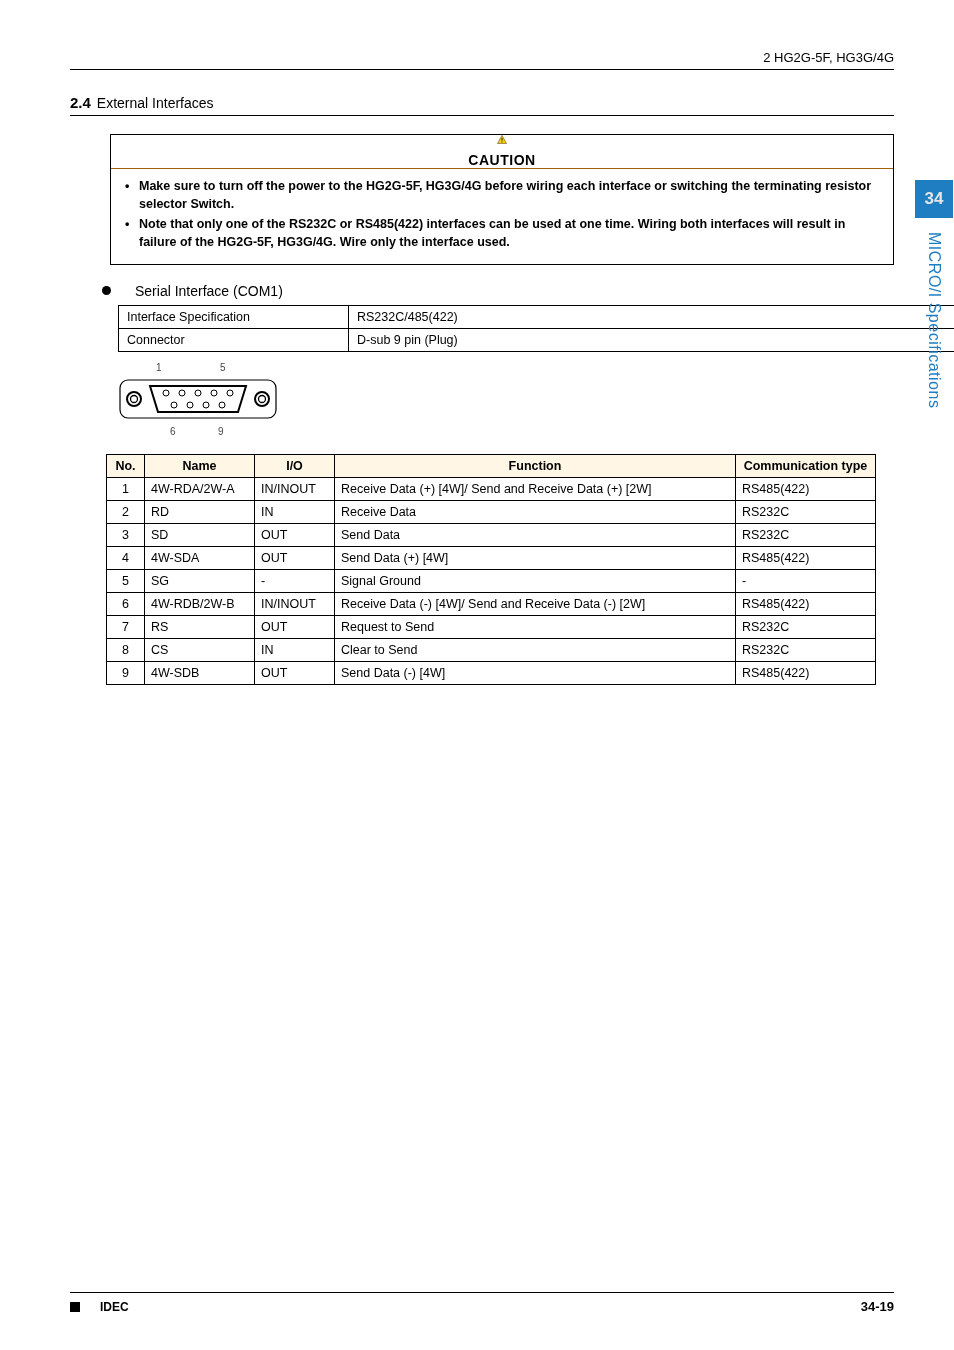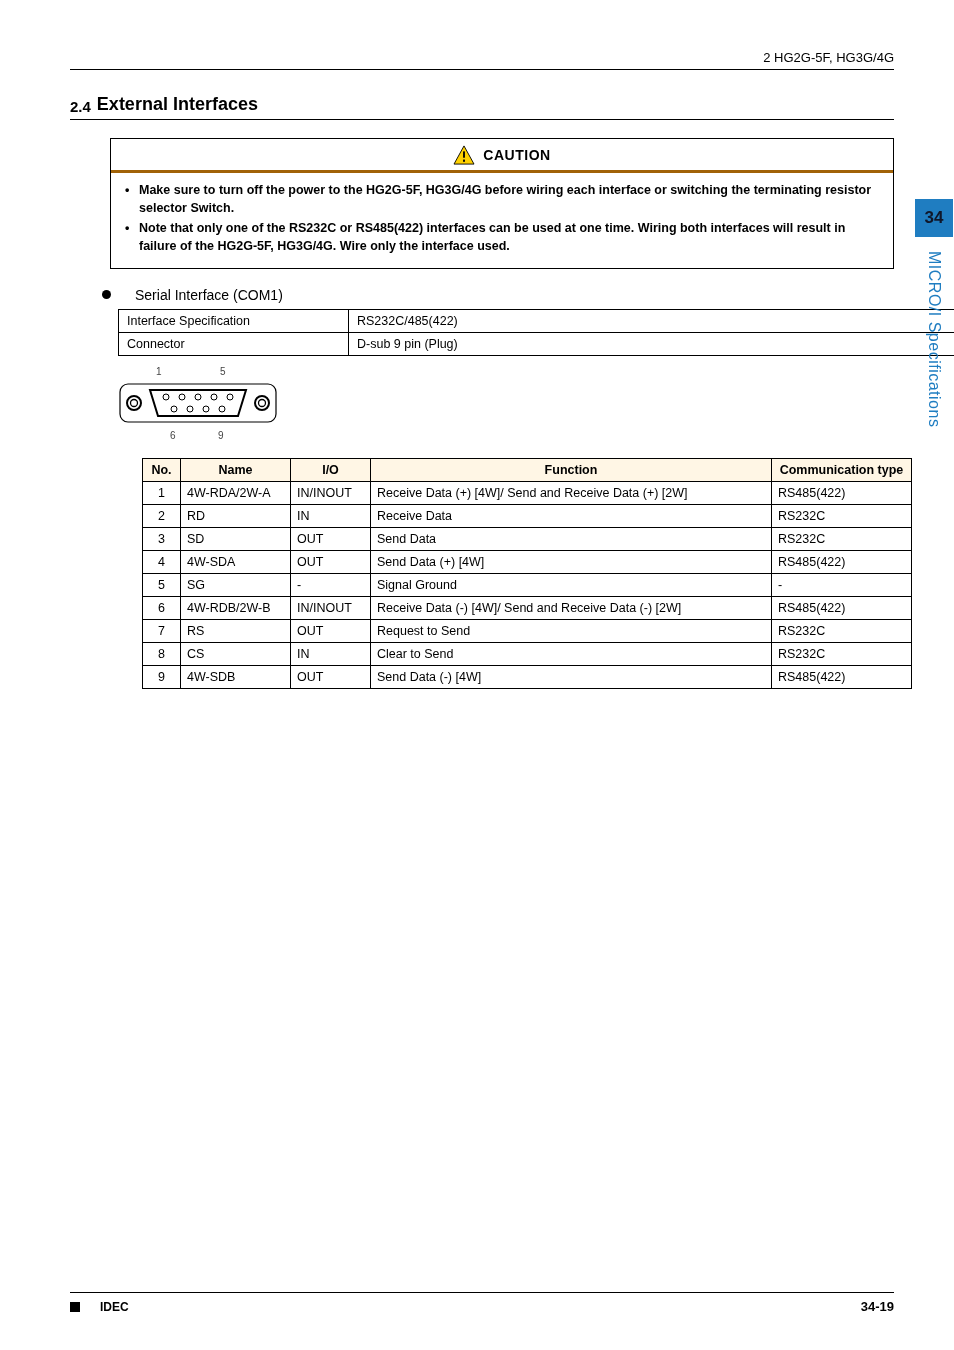--- a/index.html
+++ b/index.html
@@ -4,52 +4,52 @@
 <style>
   * { box-sizing: border-box; margin: 0; padding: 0; }
   html, body { width: 954px; height: 1350px; font-family: Verdana, Arial, sans-serif; background:#fff; color:#000; }
   .page { width:954px; height:1350px; position:relative; padding:50px 60px 40px 70px; }
 
   .hdr-line { border-bottom:1px solid #000; padding-bottom:4px; margin-bottom:24px; display:flex; justify-content:flex-end; }
   .hdr-txt { font-size:13px; }
 
   .sec-row { display:flex; align-items:flex-end; gap:6px; border-bottom:1px solid #000; padding-bottom:4px; margin-bottom:18px; }
   .sec-num { font-weight:bold; font-size:15px; }
-  .sec-title { font-weight:bold; font-size:18px; }
+  .sec-title { font-weight:normal; font-size:14px; }
 
   .caution-box { border:1px solid #000; margin:0 0 18px 40px; }
-  .caution-hdr { height:34px; display:flex; align-items:center; justify-content:center; gap:8px; border-bottom:3px solid #a16207; }
+  .caution-hdr { height:34px; display:flex; align-items:center; justify-content:center; gap:8px; border-bottom:1px solid #a16207;flex-direction:column; }
   .caution-icon { width:22px; height:20px; }
   .caution-word { font-weight:bold; font-size:14px; letter-spacing:0.5px; }
   .caution-body { padding:8px 14px 10px 14px; font-size:12.5px; font-weight:bold; line-height:1.45; }
   .caution-body ul { list-style:none; }
   .caution-body li { position:relative; padding-left:14px; margin-bottom:2px; }
   .caution-body li::before { content:"•"; position:absolute; left:0; top:0; }
 
   .sub-row { display:flex; align-items:center; gap:24px; margin:0 0 6px 32px; font-size:14px; }
   .dot { width:9px; height:9px; background:#000; border-radius:50%; display:inline-block; }
 
   table { border-collapse:collapse; font-size:12.5px; }
   .spec-table { width:850px; margin-left:48px; margin-bottom:10px; }
   .spec-table td { border:1px solid #000; padding:4px 8px; height:22px; }
   .spec-table td:first-child { width:230px; }
 
   .connector-diagram { margin:10px 0 16px 48px; position:relative; width:160px; height:76px; }
   .pin-lbl { position:absolute; font-size:10px; color:#444; }
 
-  .pins-table { width:770px; margin-left:72px; }
+  .pins-table { width:770px; margin-left:36px; }
   .pins-table th, .pins-table td { border:1px solid #000; padding:4px 6px; height:22px; text-align:left; font-size:12.5px; }
   .pins-table th { background:#fff6e5; font-weight:bold; text-align:center; }
   .pins-table td.c-no { text-align:center; width:38px; }
   .pins-table td.c-name { width:110px; }
   .pins-table td.c-io { width:80px; }
   .pins-table td.c-comm { width:140px; }
 
   .side-tab { position:absolute; top:180px; right:0; width:40px; display:flex; flex-direction:column; align-items:center; }
-  .side-box { width:38px; height:38px; background:#1f7dc1; color:#0f172a; display:flex; align-items:center; justify-content:center; font-weight:bold; font-size:17px;margin-top:19px; }
+  .side-box { width:38px; height:38px; background:#1f7dc1; color:#e5e5e5; display:flex; align-items:center; justify-content:center; font-weight:bold; font-size:17px; }
   .side-text { writing-mode:vertical-rl; font-size:16px; color:#1f7dc1; margin-top:14px; letter-spacing:0.5px; }
 
   .footer { position:absolute; bottom:36px; left:70px; right:60px; display:flex; justify-content:space-between; align-items:flex-end; border-top:1px solid #000; padding-top:6px; font-size:12px; }
   .footer-left { display:flex; align-items:center; gap:20px; font-weight:bold; }
   .footer-left .bar { width:10px; height:10px; background:#000; }
   .footer-center { position:absolute; left:0; right:0; text-align:center; }
   .footer-right { font-weight:bold; font-size:13px; }
 </style>
 </head>
 <body>

